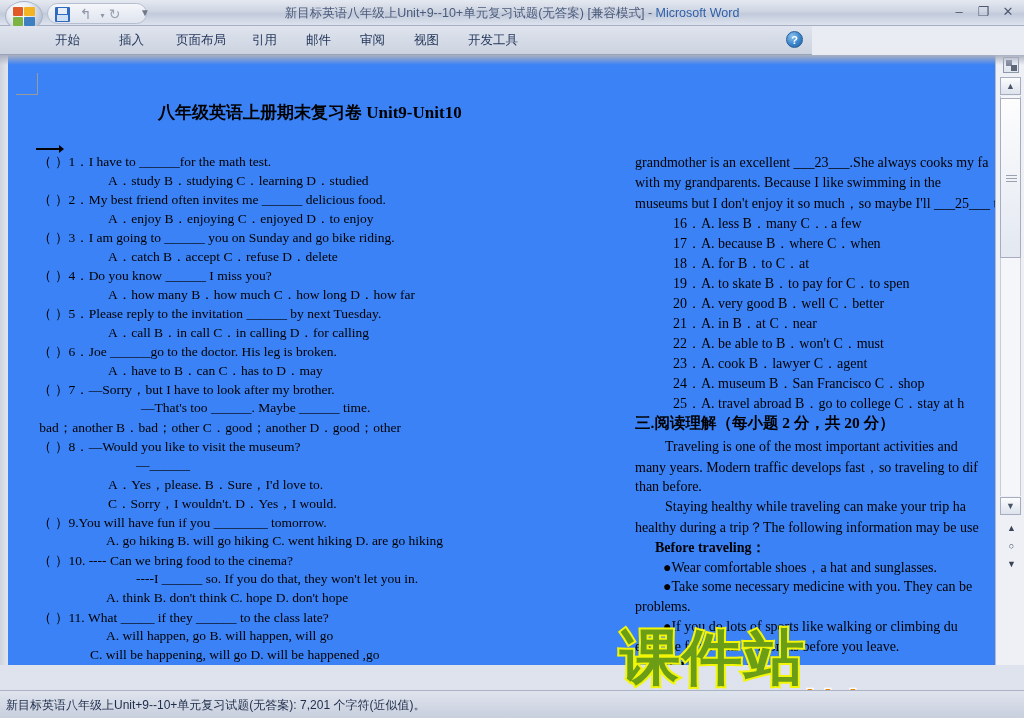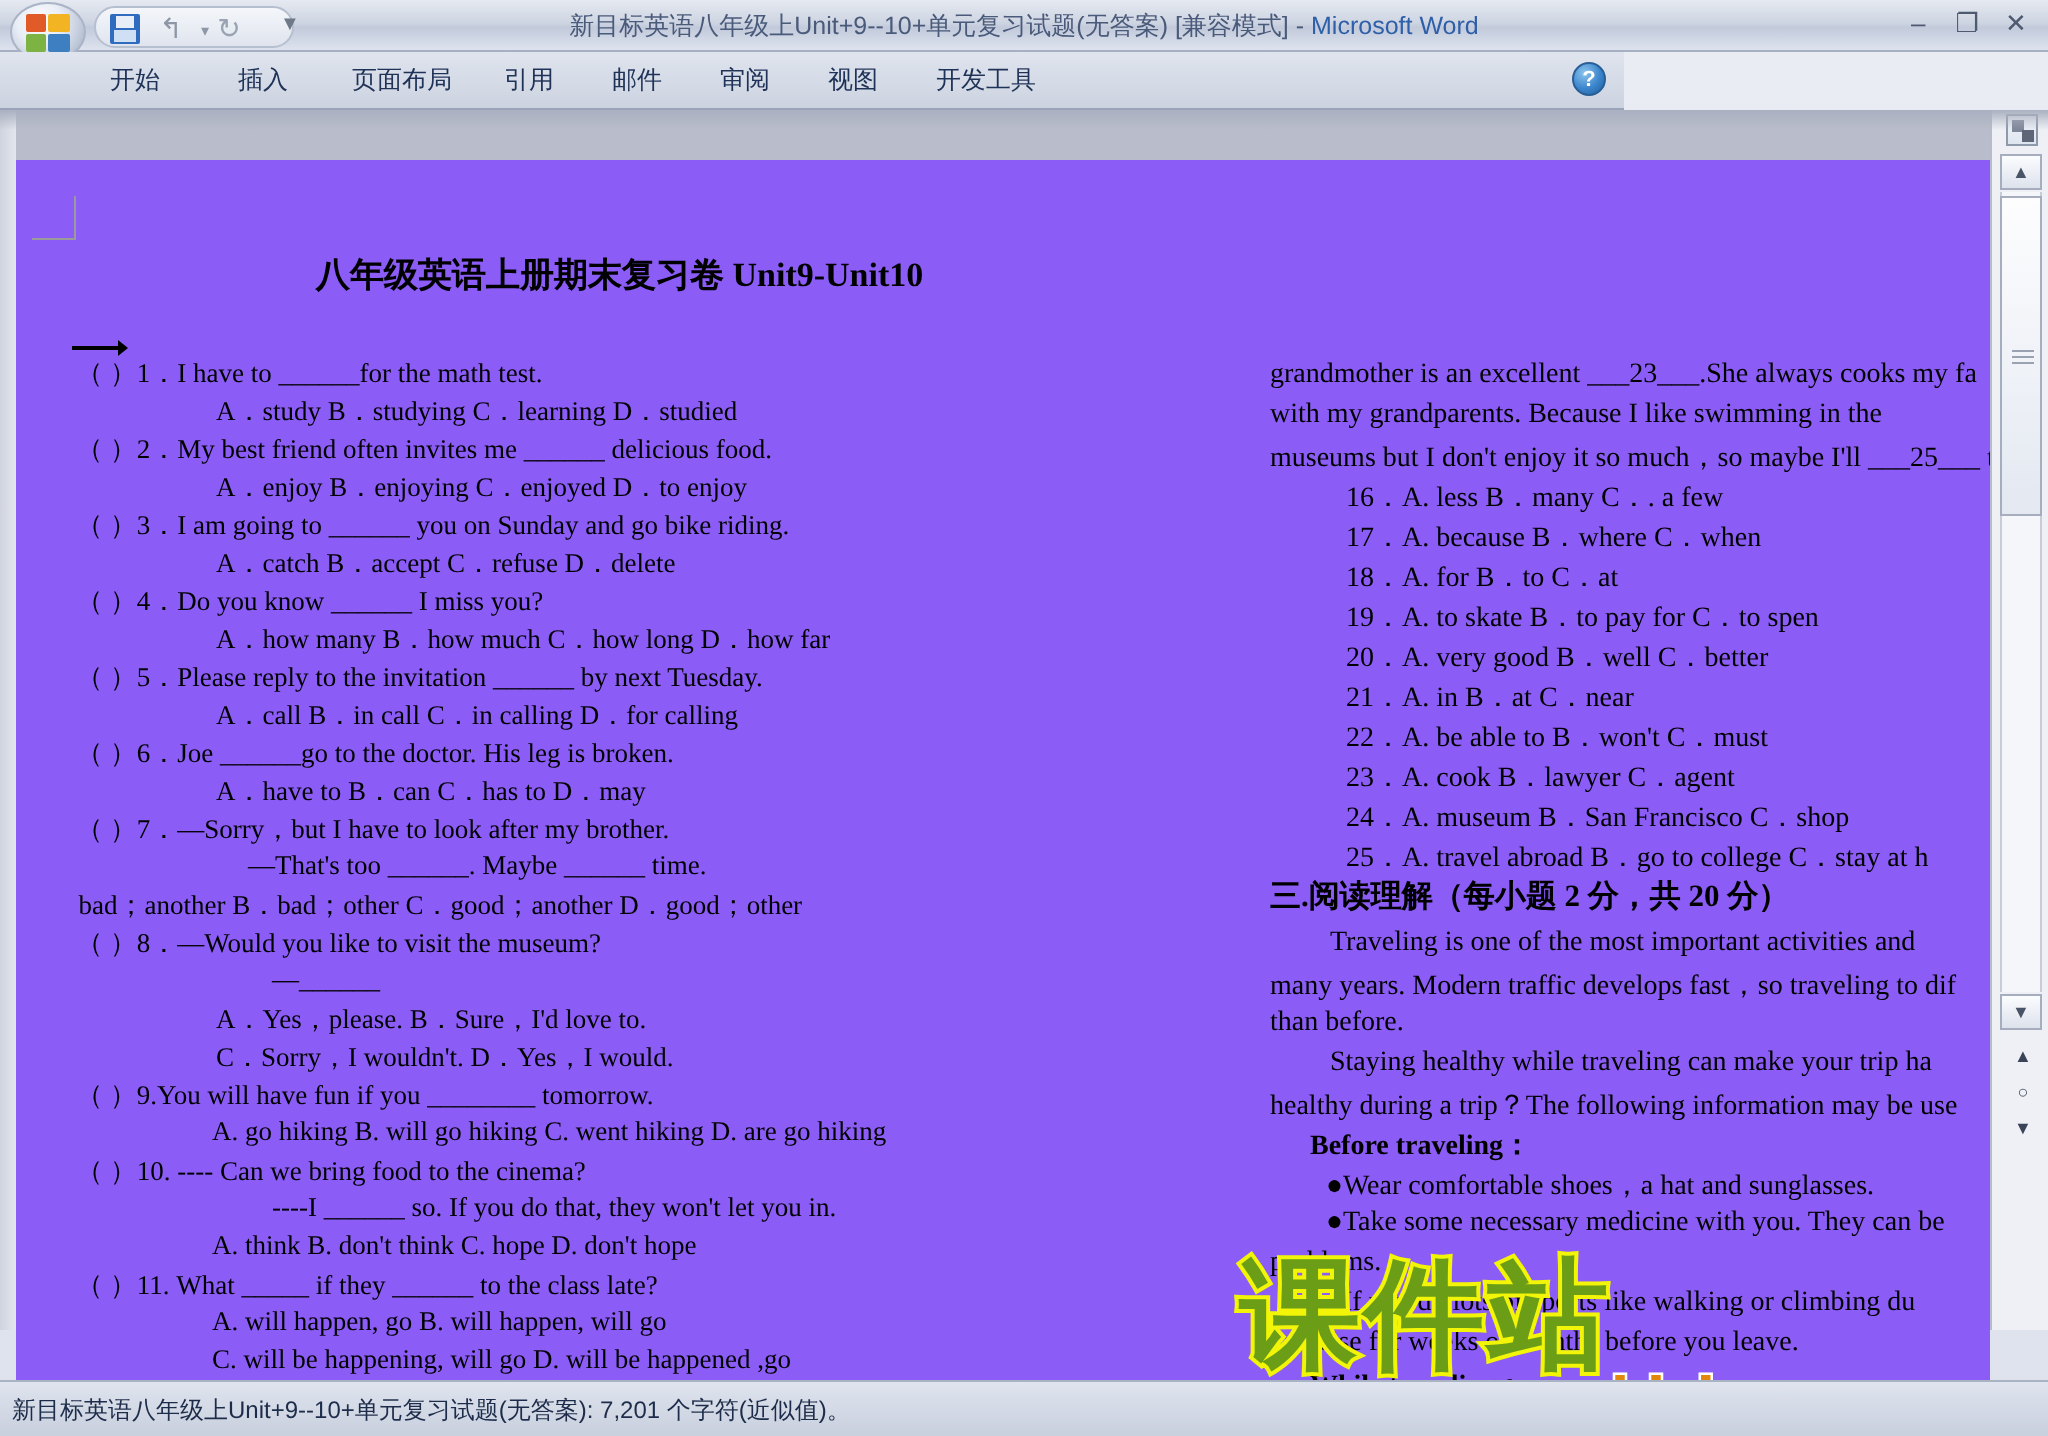--- a/index.html
+++ b/index.html
@@ -95,21 +95,21 @@
   .workspace {
     position: absolute; left: 0; top: 55px; width: 1024px; height: 610px;
     background: #b9bdcb;
   }
   .ruler-left {
     position: absolute; left:0; top:0; width: 8px; height: 610px;
     background: linear-gradient(90deg,#cfd3de 0%,#e3e6ee 100%);
   }
   .page {
     position: absolute; left: 8px; top: 0; width: 987px; height: 610px;
-    background: #8b5cf6; overflow: hidden; margin-top: 25px;
+    background: #3b82f6; overflow: hidden;
   }
   .margin-mark {
     position: absolute; left: 8px; top: 18px; width: 22px; height: 22px;
     border-right: 1px solid #9a9a9a; border-bottom: 1px solid #9a9a9a;
   }
   .caret {
     position: absolute; left: 28px; top: 93px; width: 23px; height: 2px; background:#000;
   }
   .caret::after {
     content:''; position:absolute; left: 23px; top: -3px;
@@ -281,34 +281,34 @@
             <div class="opt" style="top: 155px; left: 70px;">A．enjoy      B．enjoying     C．enjoyed     D．to enjoy</div>
             <div class="q" style="top: 174px; left: 0px;">（    ）3．I am going to ______ you on Sunday and go bike riding.</div>
             <div class="opt" style="top: 193px; left: 70px;">A．catch      B．accept        C．refuse      D．delete</div>
             <div class="q" style="top: 212px; left: 0px;">（    ）4．Do you know ______ I miss you?</div>
             <div class="opt" style="top: 231px; left: 70px;">A．how many   B．how much   C．how long   D．how far</div>
             <div class="q" style="top: 250px; left: 0px;">（    ）5．Please reply to the invitation ______ by next Tuesday.</div>
             <div class="opt" style="top: 269px; left: 70px;">A．call        B．in call        C．in calling      D．for calling</div>
             <div class="q" style="top: 288px; left: 0px;">（    ）6．Joe ______go to the doctor. His leg is broken.</div>
             <div class="opt" style="top: 307px; left: 70px;">A．have to   B．can             C．has to                D．may</div>
             <div class="q" style="top: 326px; left: 0px;">（    ）7．—Sorry，but I have to look after my brother.</div>
-            <div class="q" style="top: 345px; left: 86px;">—That's too ______. Maybe ______ time.</div>
+            <div class="q" style="top: 345px; left: 103px;">—That's too ______. Maybe ______ time.</div>
             <div class="opt" style="top: 364px; left: -22px;">A．bad；another   B．bad；other   C．good；another     D．good；other</div>
             <div class="q" style="top: 383px; left: 0px;">（    ）8．—Would you like to visit the museum?</div>
             <div class="q" style="top: 402px; left: 98px;">—______</div>
             <div class="opt" style="top: 421px; left: 70px;">A．Yes，please.                            B．Sure，I'd love to.</div>
             <div class="opt" style="top: 440px; left: 70px;">C．Sorry，I wouldn't.                     D．Yes，I would.</div>
             <div class="q" style="top: 459px; left: 0px;">（    ）9.You will have fun if you ________ tomorrow.</div>
             <div class="opt" style="top: 478px; left: 68px;">A. go hiking            B. will go hiking          C. went hiking        D. are go hiking</div>
             <div class="q" style="top: 497px; left: 0px;">（    ）10. ---- Can we bring food to the cinema?</div>
             <div class="q" style="top: 516px; left: 98px;">----I ______ so. If you do that, they won't let you in.</div>
             <div class="opt" style="top: 535px; left: 68px;">A. think                  B. don't think               C.    hope             D. don't hope</div>
             <div class="q" style="top: 554px; left: 0px;">（    ）11. What _____ if they ______ to the class late?</div>
             <div class="opt" style="top: 573px; left: 68px;">A. will happen, go                                B. will happen, will go</div>
-            <div class="opt" style="top: 592px; left: 68px;">C. will be happening, will go                D. will be happened ,go</div>
+            <div class="opt" style="top: 592px; left: 52px;">C. will be happening, will go                D. will be happened ,go</div>
           </div>
       </div>
 
       <div class="col-right">
         <div id="right-lines">
             <div class="r" style="top: 100px; left: 0px;">grandmother is an excellent ___23___.She always cooks my fa</div>
             <div class="r" style="top: 120px; left: 0px;">with  my  grandparents.  Because  I  like  swimming  in  the</div>
             <div class="r" style="top: 140px; left: 0px;">museums but I don't enjoy it so much，so maybe I'll ___25___ t</div>
             <div class="r" style="top: 160px; left: 38px;">16．A. less                B．many               C．. a few</div>
             <div class="r" style="top: 180px; left: 38px;">17．A. because         B．where              C．when</div>

